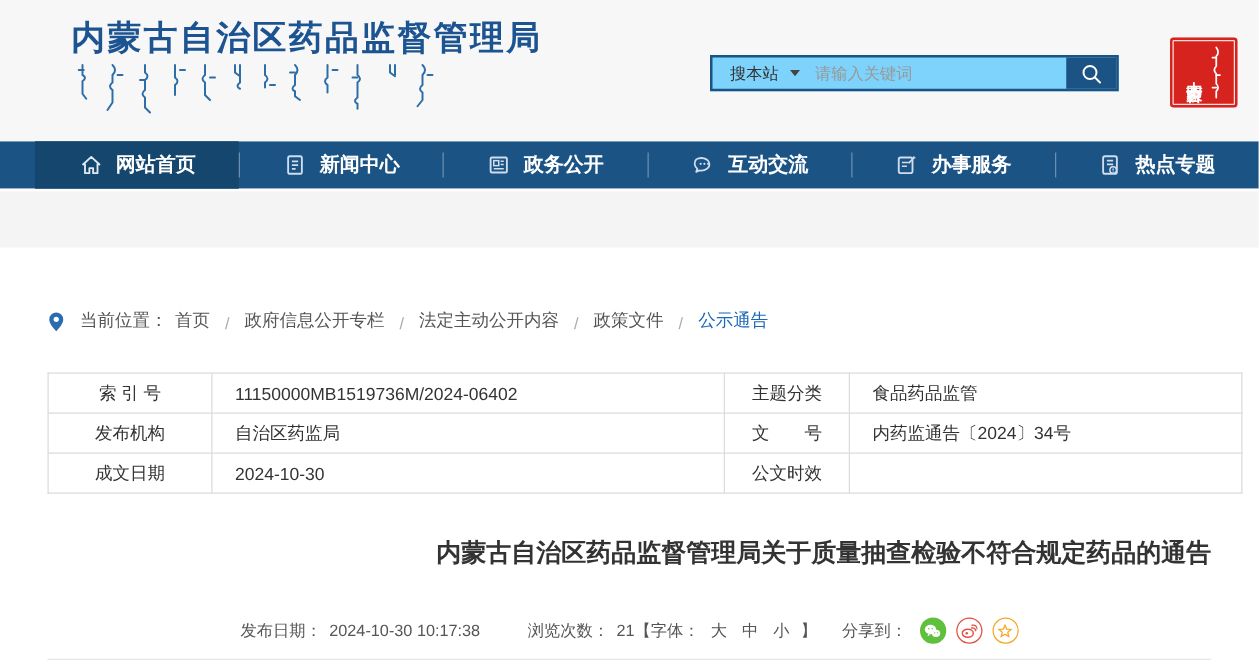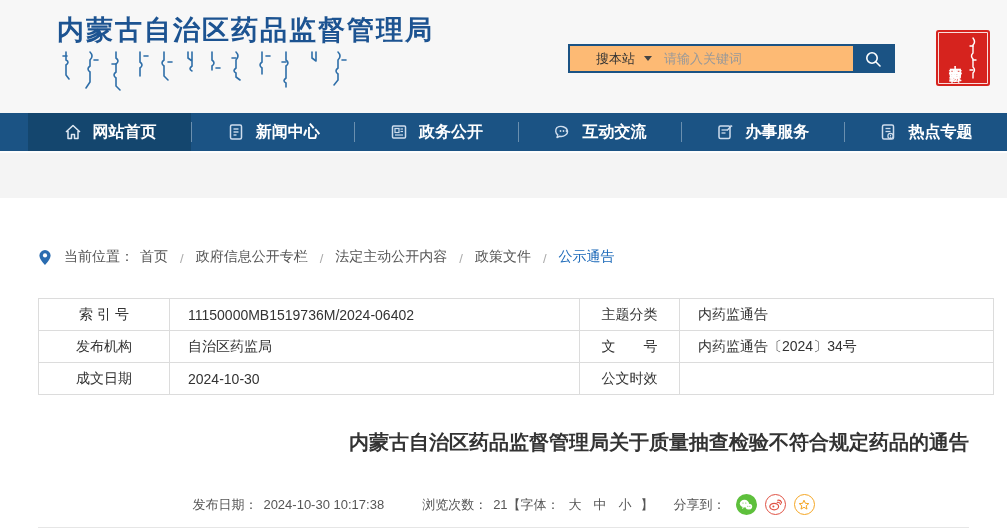--- a/index.html
+++ b/index.html
@@ -7,21 +7,21 @@
   body { font-family:"Liberation Sans","DejaVu Sans",sans-serif; background:#ffffff; overflow:hidden; }
   .page { width:1007px; height:530px; position:relative; background:#fff; }
 
   
   .header { position:relative; width:1007px; height:113px; background:#f7f7f7; }
   .logo-title { position:absolute; left:57px; top:12px; font-size:27px; font-weight:bold;
                 color:#1c5391; letter-spacing:2px; font-family:Liberation Sans, sans-serif; }
   .mongol { position:absolute; left:60px; top:50px; }
 
   .search-box { position:absolute; left:568px; top:44px; width:327px; height:29px;
-                background:#fdba74; border:2px solid #1b5384; display:flex; align-items:stretch;padding-left:12px; }
+                background:#7dd3fc; border:2px solid #1b5384; display:flex; align-items:stretch; }
   .search-scope { display:flex; align-items:center; gap:9px; padding:0 12px 0 14px;
                   font-size:13px; color:#333; cursor:pointer; white-space:nowrap; }
   .caret { width:0; height:0; border-left:4px solid transparent; border-right:4px solid transparent;
            border-top:5px solid #444; }
   .search-input { flex:1; border:none; outline:none; font-size:13px; color:#333; background:transparent; }
   .search-input::placeholder { color:#999; }
   .search-btn { width:40px; background:#1b5384; border:none; display:flex; align-items:center;
                 justify-content:center; cursor:pointer; }
 
   .seal { position:absolute; left:936px; top:30px; width:54px; height:56px; background:#d6231e;
@@ -231,21 +231,21 @@
       <span class="bc-sep">/</span>
       <a class="bc-item current">公示通告</a>
     </div>
 
     <table class="doc-table">
       <tbody>
           <tr>
         <td class="lbl">索 引 号</td>
         <td class="val">11150000MB1519736M/2024-06402</td>
         <td class="lbl2">主题分类</td>
-        <td class="val2">内药监通告</td>
+        <td class="val2">食品药品监管</td>
       </tr>
       <tr>
         <td class="lbl">发布机构</td>
         <td class="val">自治区药监局</td>
         <td class="lbl2">文　　号</td>
         <td class="val2">内药监通告〔2024〕34号</td>
       </tr>
       <tr>
         <td class="lbl">成文日期</td>
         <td class="val">2024-10-30</td>

